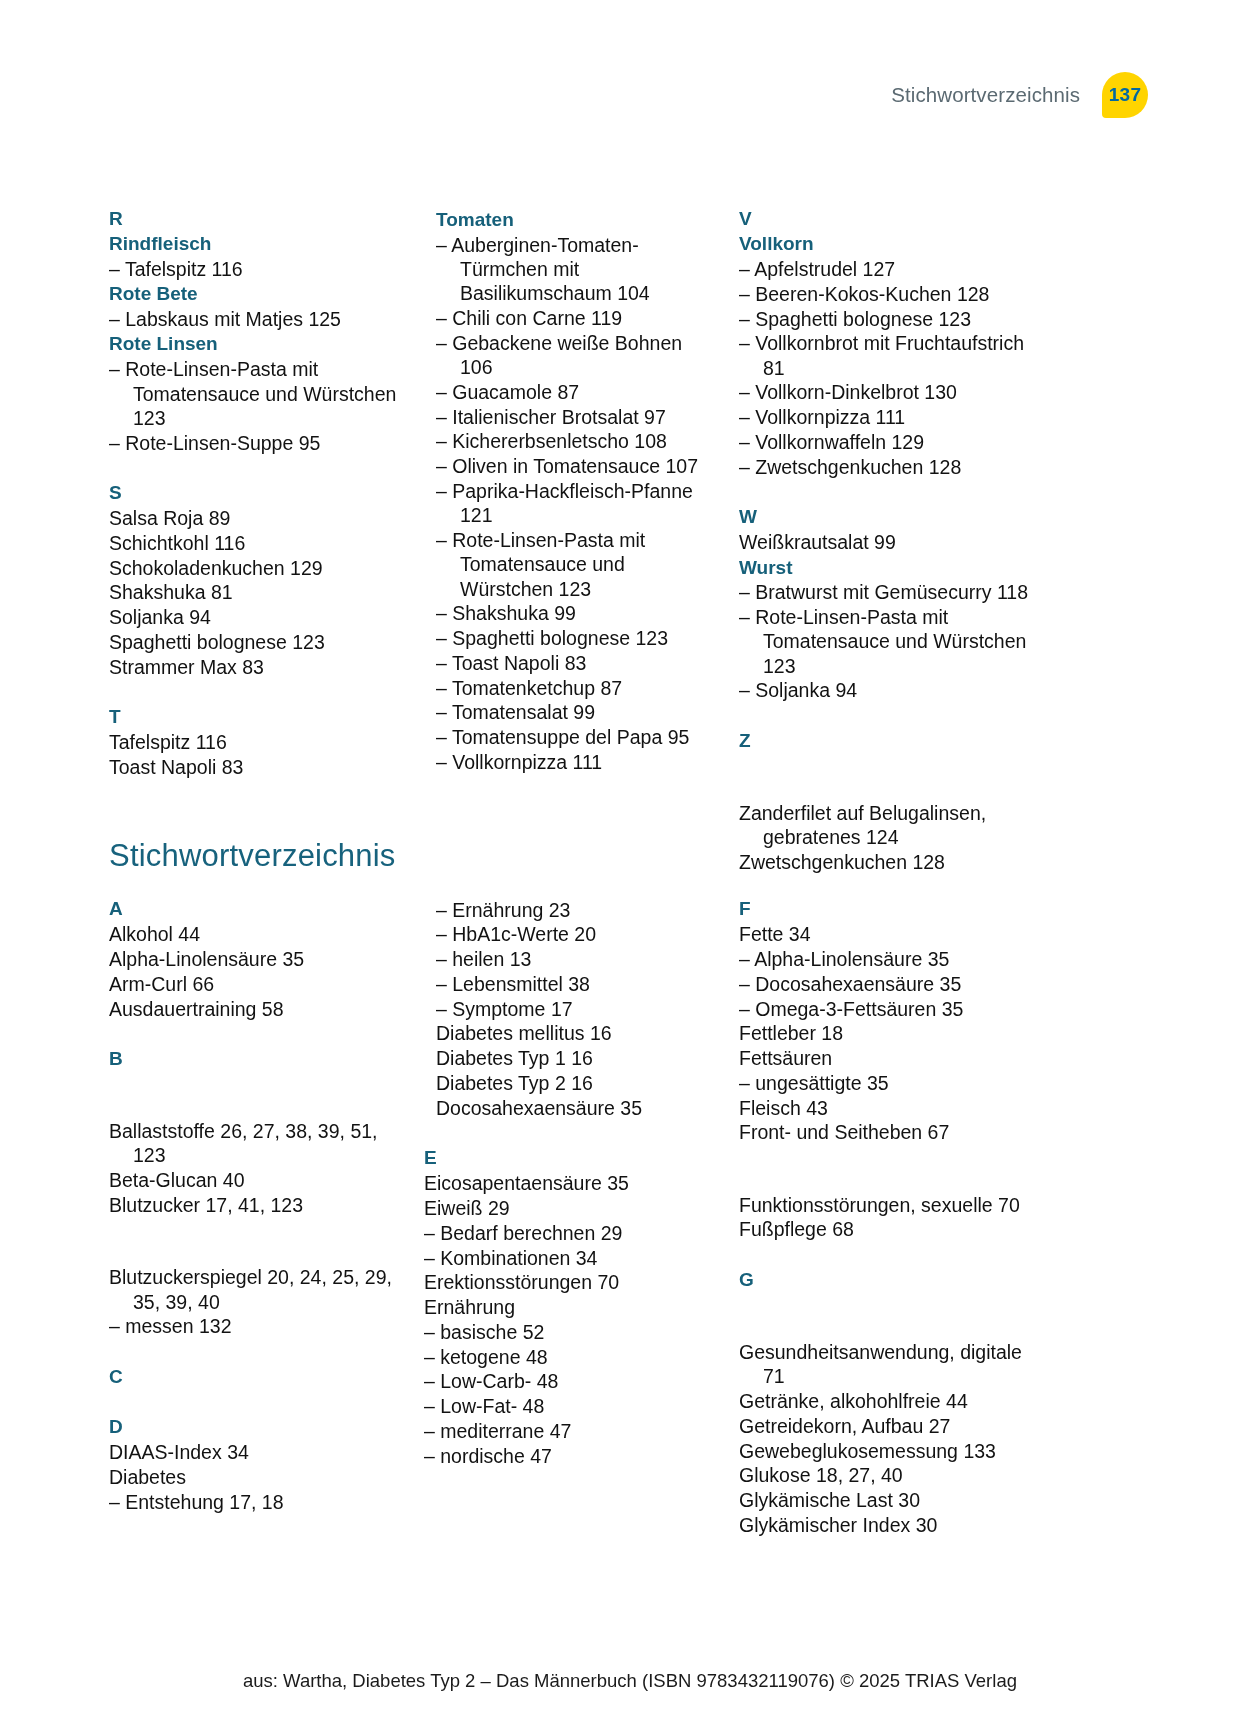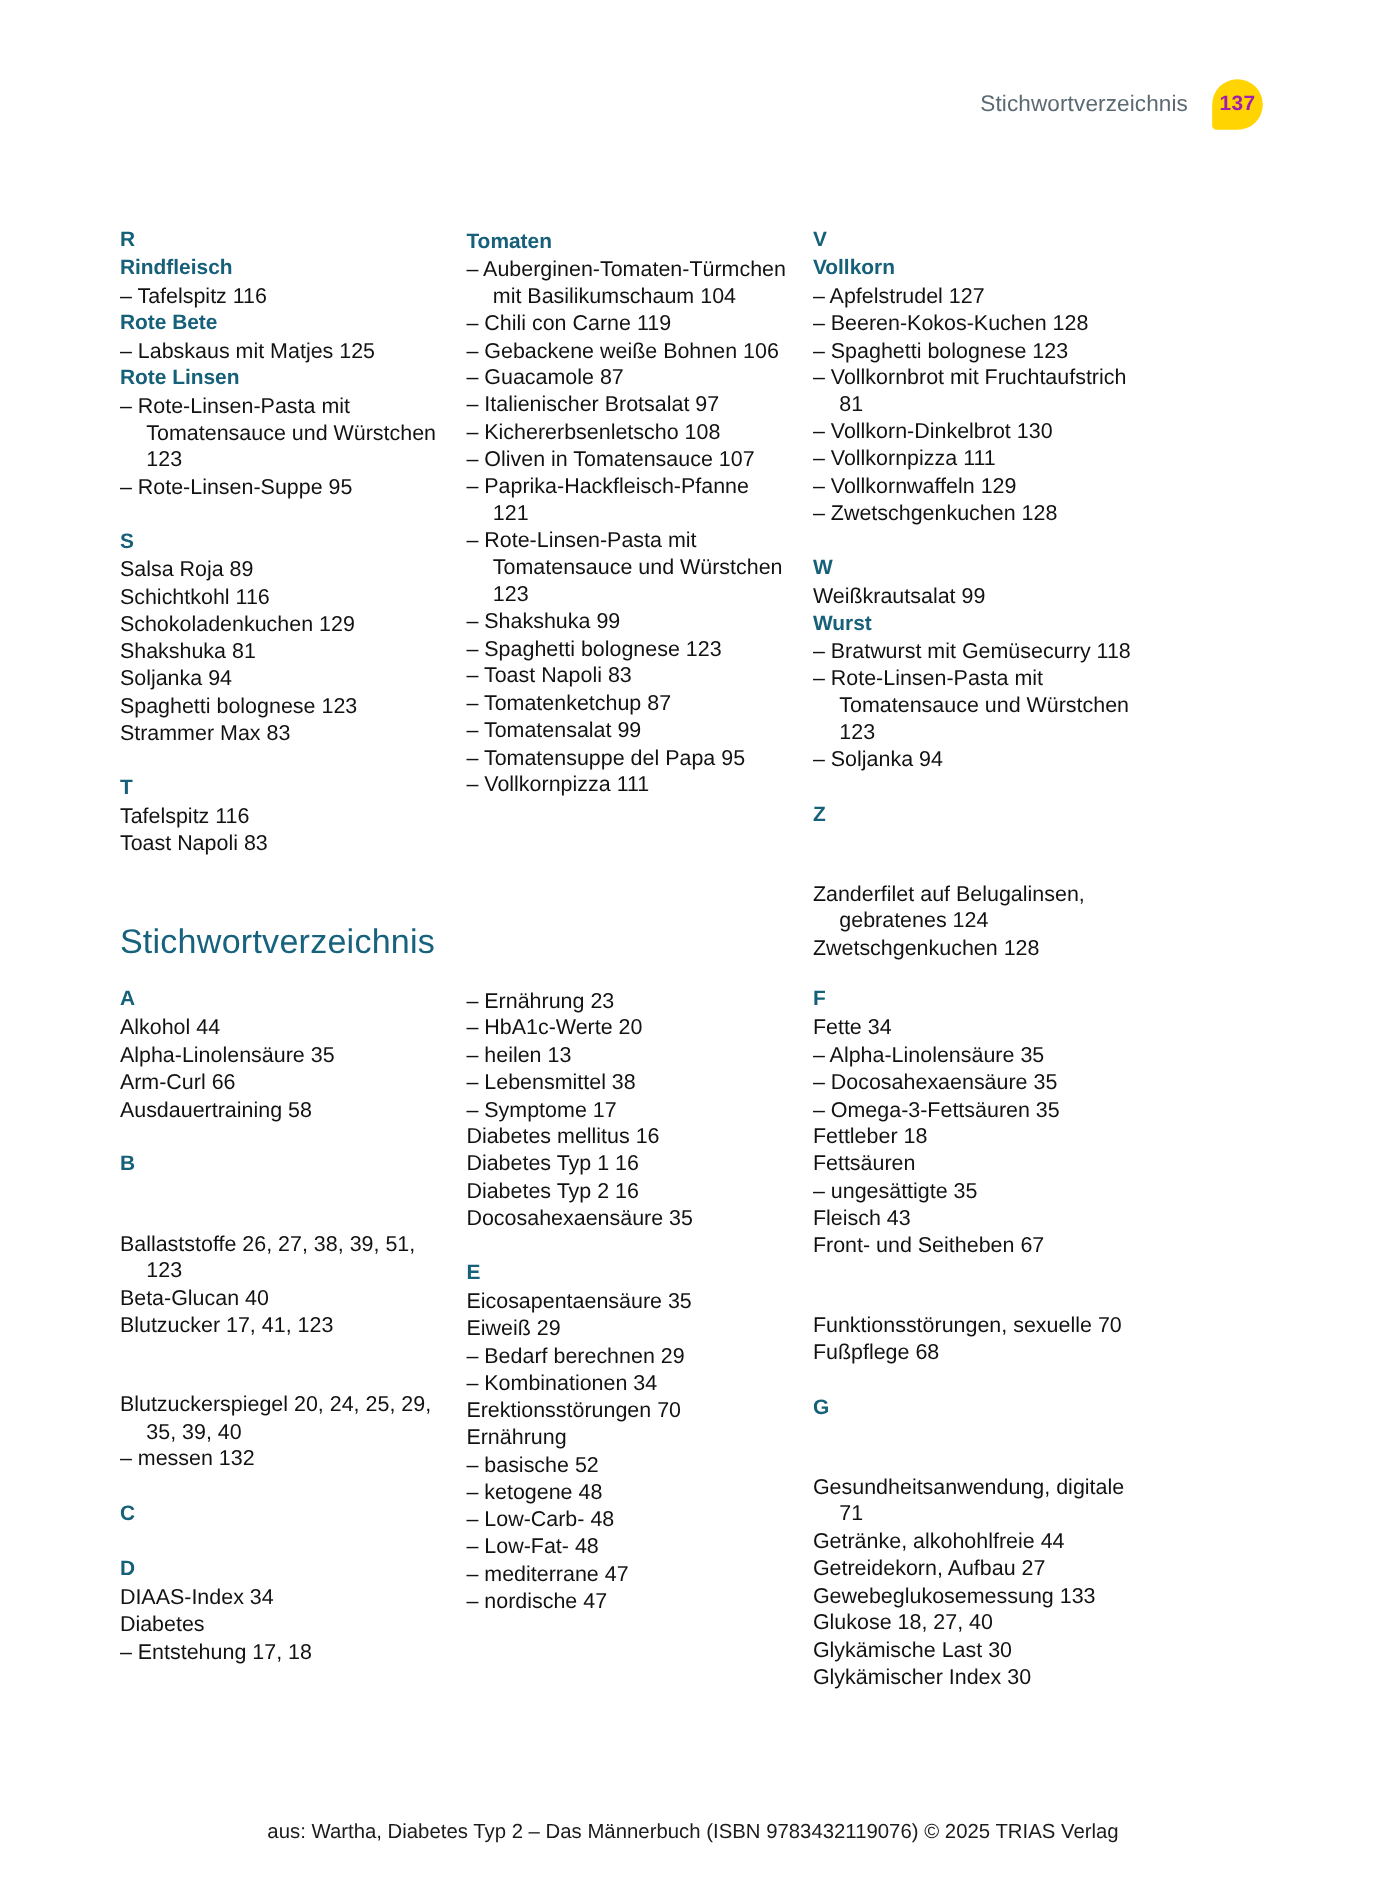--- a/index.html
+++ b/index.html
@@ -34,21 +34,21 @@
   .pagebadge {
     width: 46px;
     height: 46px;
     background: #ffd400;
     border-radius: 23px 23px 23px 4px;
     display: flex;
     align-items: center;
     justify-content: center;
     font-size: 19px;
     font-weight: 700;
-    color: #a21caf;
+    color: #0369a1;
     letter-spacing: .3px;
   }
 
   
   .index-grid {
     position: absolute;
     display: grid;
     grid-template-columns: 315px 315px 315px;
     column-gap: 0px;
     align-items: start;
@@ -58,21 +58,21 @@
   .section { margin-bottom: 0; }
   .letter {
     color: #16607a;
     font-weight: 700;
     font-size: 19px;
     line-height: 1.28;
     margin-top: 26px;
     margin-bottom: 1px;
   }
   .section:first-child > .letter { margin-top: 0; }
-  .col > .continuation:first-child { margin-top: 0; }
+  .col > .continuation:first-child { margin-top: 0; margin-left: 12px; }
 
   .subhead {
     color: #16607a;
     font-weight: 700;
     font-size: 19px;
     line-height: 1.28;
     margin-top: 1px;
   }
   .entry {
     font-size: 19.5px;
@@ -100,21 +100,21 @@
     font-size: 31px;
     color: #17627d;
     letter-spacing: .2px;
   }
 
   
   .footer {
     position: absolute;
     left: 0;
     right: 0;
-    bottom: 33px;
+    bottom: 17px;
     text-align: center;
     font-size: 18.5px;
     color: #1b1b1b;
   }
 </style>
 </head>
 <body>
 
 <div class="runhead">
   <div class="runhead-title">Stichwortverzeichnis</div>

